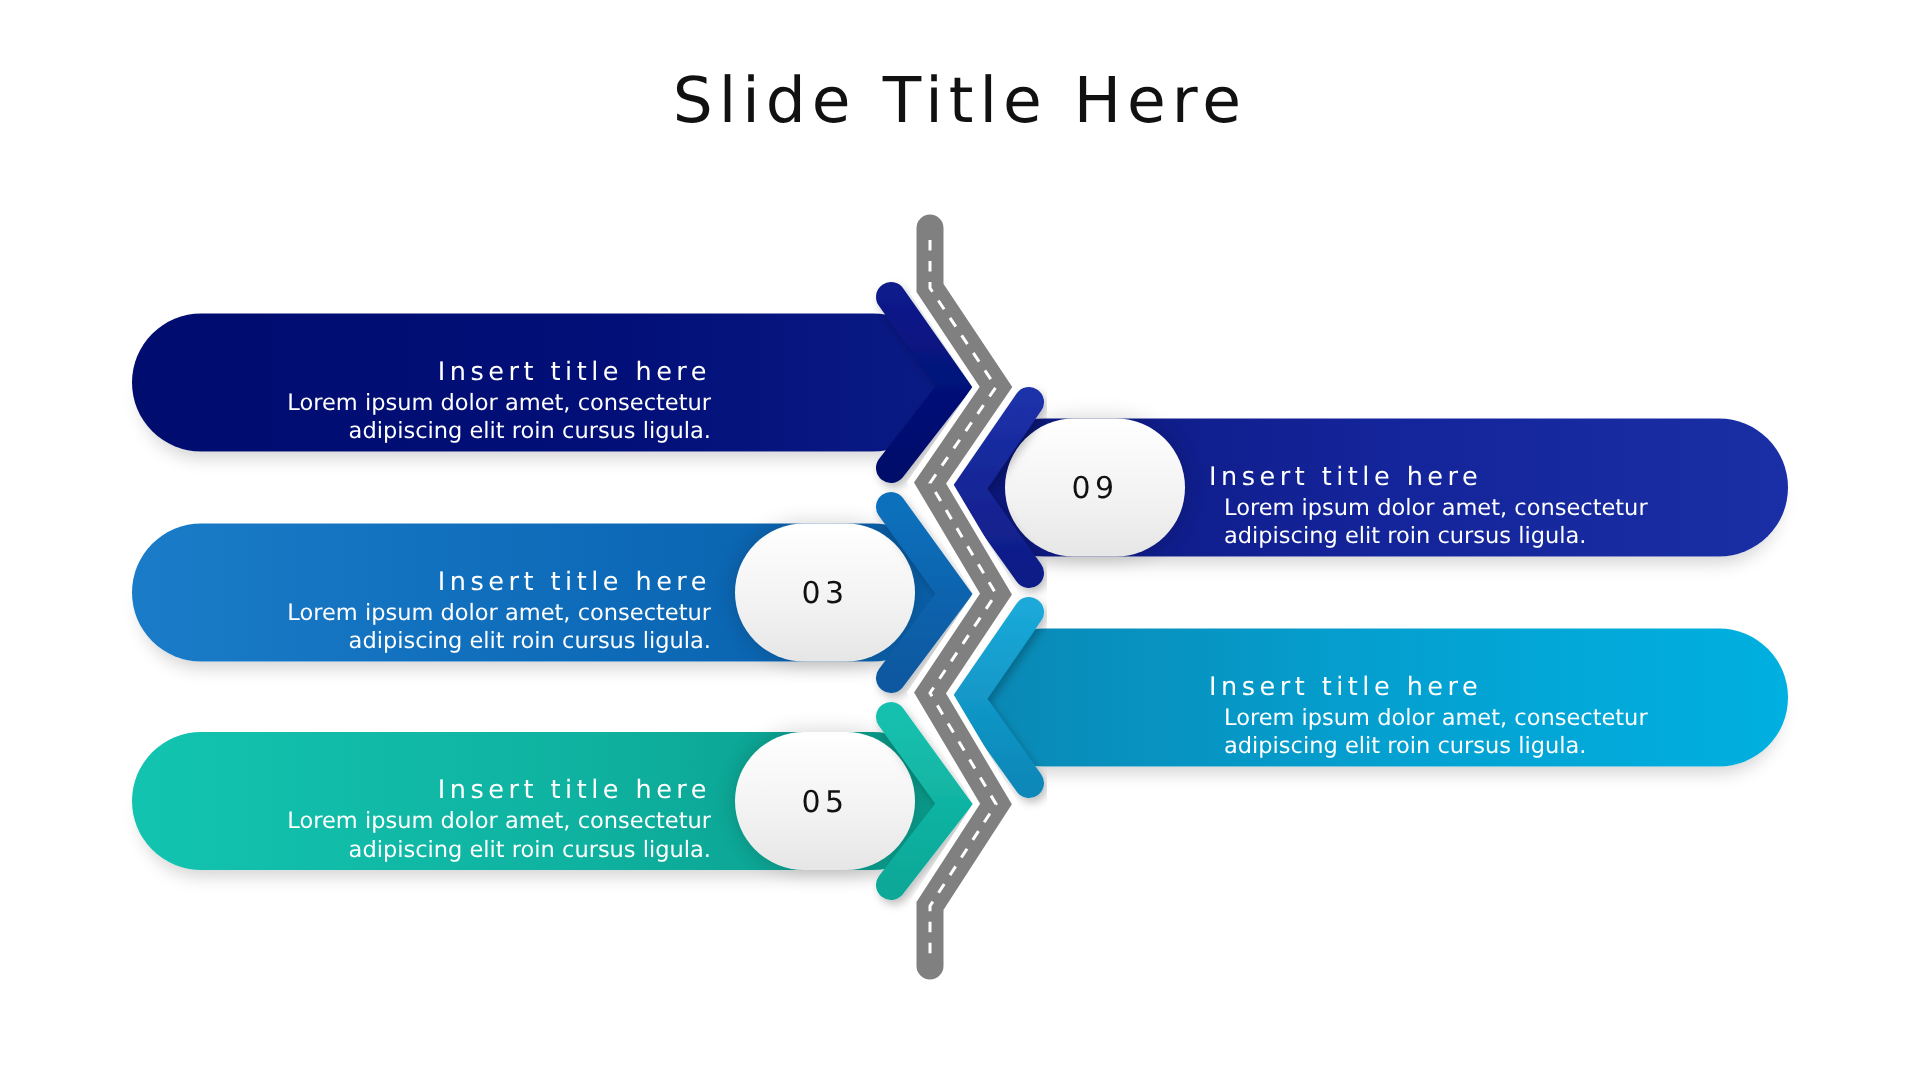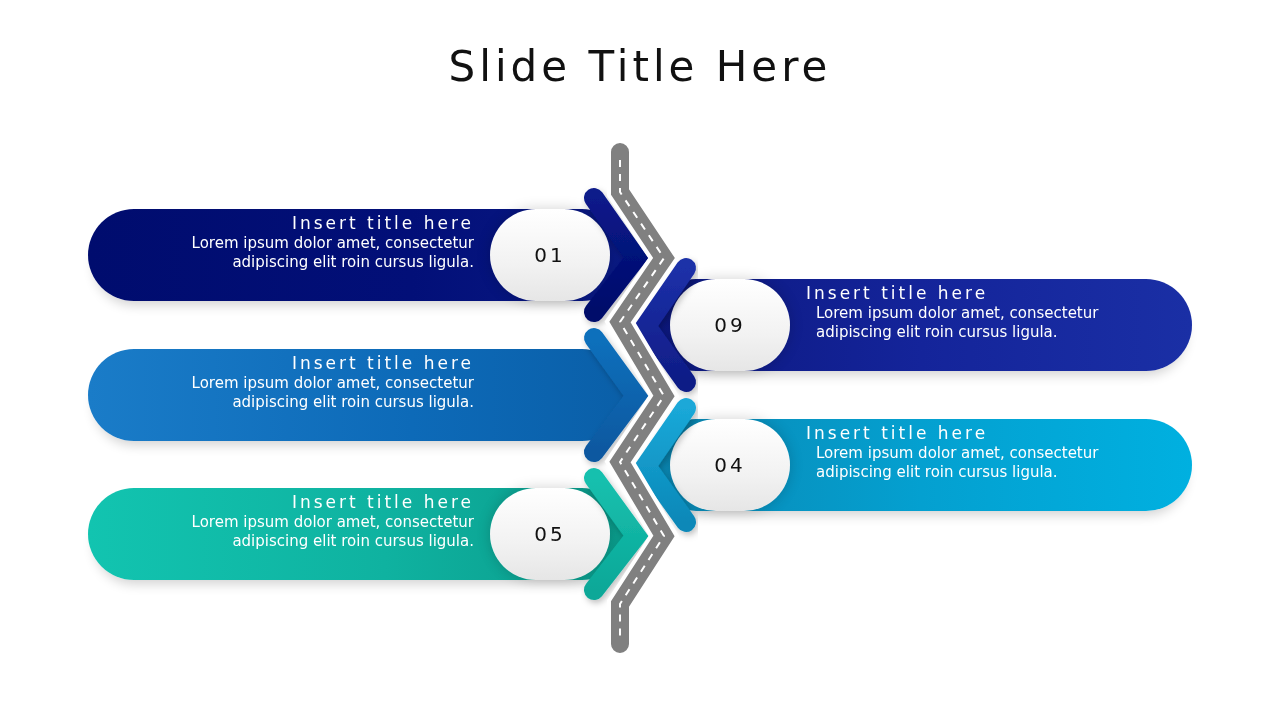--- a/index.html
+++ b/index.html
@@ -3,21 +3,21 @@
 <meta charset="utf-8">
 <style>
   html, body { margin: 0; padding: 0; }
   body { width: 1280px; height: 720px; background: #ffffff; position: relative; overflow: hidden;
          font-family: "Liberation Sans", sans-serif; }
   .slide-title { position: absolute; left: 0; top: 42px; width: 1280px; text-align: center;
                  font-size: 42px; letter-spacing: 4px; color: #111; font-family: "DejaVu Sans", sans-serif; font-weight: normal; }
   .band { position: absolute; height: 92px; border-radius: 46px; color: #fff; box-shadow: 0 10px 12px -6px rgba(0,0,0,0.18); }
   .band.left { left: 88px; width: 540px; }
   .band.right { left: 650px; width: 542px; }
-  .band .txt { position: absolute; top: 3px; }
+  .band .txt { position: absolute; top: 28px; }
   .band.left .txt { right: 154px; text-align: right; }
   .band.right .txt { left: 156px; text-align: left; }
   .band .t { font-size: 17px; letter-spacing: 3px; line-height: 22px; font-family: "DejaVu Sans", sans-serif; }
   .band .d { font-size: 15px; line-height: 19px; font-family: "DejaVu Sans", sans-serif; margin-left: 10px; }
   .pill { position: absolute; top: 0; width: 120px; height: 92px; border-radius: 46px;
           background: linear-gradient(180deg, #ffffff 0%, #f2f2f2 60%, #e6e6e6 100%);
           box-shadow: 0 0 14px rgba(0,0,0,0.18); color: #111; font-size: 20px; letter-spacing: 3px;
           display: flex; align-items: center; justify-content: center; font-family: "DejaVu Sans", sans-serif; }
   .band.left .pill { left: 402px; }
   .band.right .pill { left: 20px; }
@@ -27,29 +27,29 @@
 <body>
 
 <div class="slide-title">Slide Title Here</div>
 
 <div class="band left" style="top:209px; background: linear-gradient(90deg, #000c6e 0%, #020f78 60%, #0a1a85 100%);">
   <div class="txt">
     <div class="t">Insert title here</div>
     <div class="d">Lorem ipsum dolor amet, consectetur</div>
     <div class="d">adipiscing elit roin cursus ligula.</div>
   </div>
-  <div class="pill">01</div>
 </div>
 
 <div class="band left" style="top:349px; background: linear-gradient(90deg, #1a7cc8 0%, #0d6ab8 60%, #0a5fa8 100%);">
   <div class="txt">
     <div class="t">Insert title here</div>
     <div class="d">Lorem ipsum dolor amet, consectetur</div>
     <div class="d">adipiscing elit roin cursus ligula.</div>
   </div>
+  <div class="pill">03</div>
 </div>
 
 <div class="band left" style="top:488px; background: linear-gradient(90deg, #12c4b0 0%, #0fb2a0 55%, #0a9a8a 100%);">
   <div class="txt">
     <div class="t">Insert title here</div>
     <div class="d">Lorem ipsum dolor amet, consectetur</div>
     <div class="d">adipiscing elit roin cursus ligula.</div>
   </div>
   <div class="pill">05</div>
 </div>
@@ -57,21 +57,20 @@
 <div class="band right" style="top:279px; background: linear-gradient(90deg, #0c1880 0%, #14249a 50%, #1a2fa5 100%);">
   <div class="pill">09</div>
   <div class="txt">
     <div class="t">Insert title here</div>
     <div class="d">Lorem ipsum dolor amet, consectetur</div>
     <div class="d">adipiscing elit roin cursus ligula.</div>
   </div>
 </div>
 
 <div class="band right" style="top:419px; background: linear-gradient(90deg, #0a88b4 0%, #04a0d0 50%, #00b0e0 100%);">
-  <div class="pill">04</div>
   <div class="txt">
     <div class="t">Insert title here</div>
     <div class="d">Lorem ipsum dolor amet, consectetur</div>
     <div class="d">adipiscing elit roin cursus ligula.</div>
   </div>
 </div>
 
 <svg class="road" width="1280" height="720" viewBox="0 0 1280 720">
   <defs>
     <filter id="sh" x="-30%" y="-30%" width="160%" height="160%">

